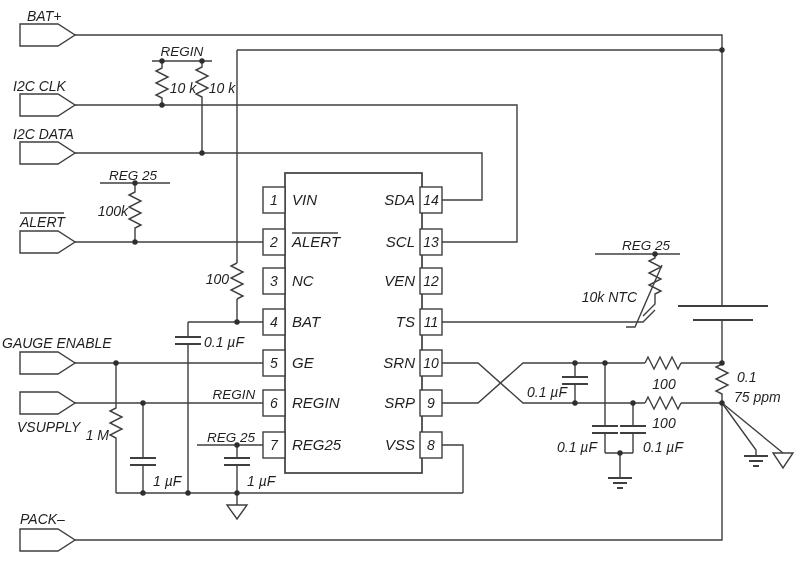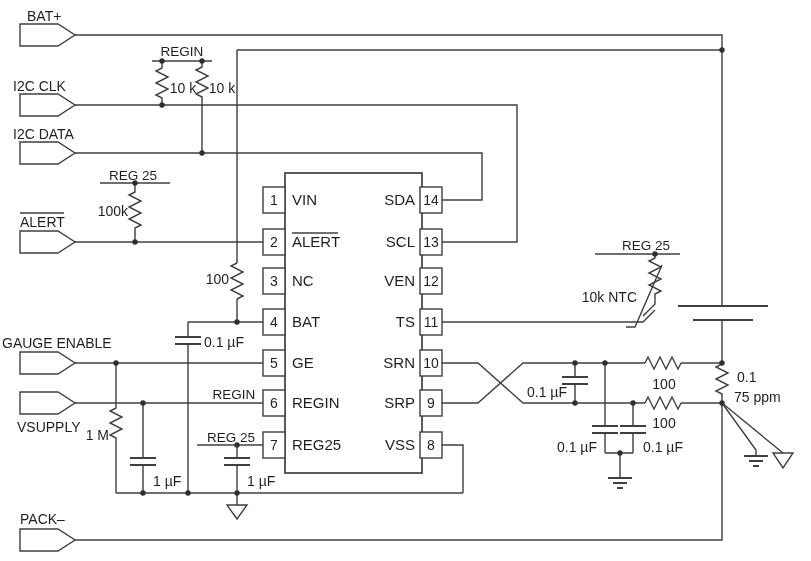--- a/index.html
+++ b/index.html
@@ -1,20 +1,21 @@
 <!DOCTYPE html>
 <html><head>
 <meta charset="utf-8">
 <style>
   html,body{margin:0;padding:0;background:#ffffff;}
   #canvas{
     position:relative;
     width:811px;height:561px;
     background:#ffffff;
     font-family:"Liberation Sans", sans-serif;
+    font-style:italic;
   }
   svg{display:block;}
   .wire{stroke:#3f3f3f;stroke-width:1.4;fill:none;}
   .thick{stroke:#3f3f3f;stroke-width:2.2;fill:none;}
   .sym{stroke:#3f3f3f;stroke-width:1.4;fill:#ffffff;}
   .dot{fill:#2e2e2e;stroke:none;}
   text{fill:#1f1f1f;font-family:"Liberation Sans", sans-serif;font-size:14px;}
   .pinname{font-size:15px;}
   .pinnum{font-size:14px;}
   .netlbl{font-size:13.5px;}

